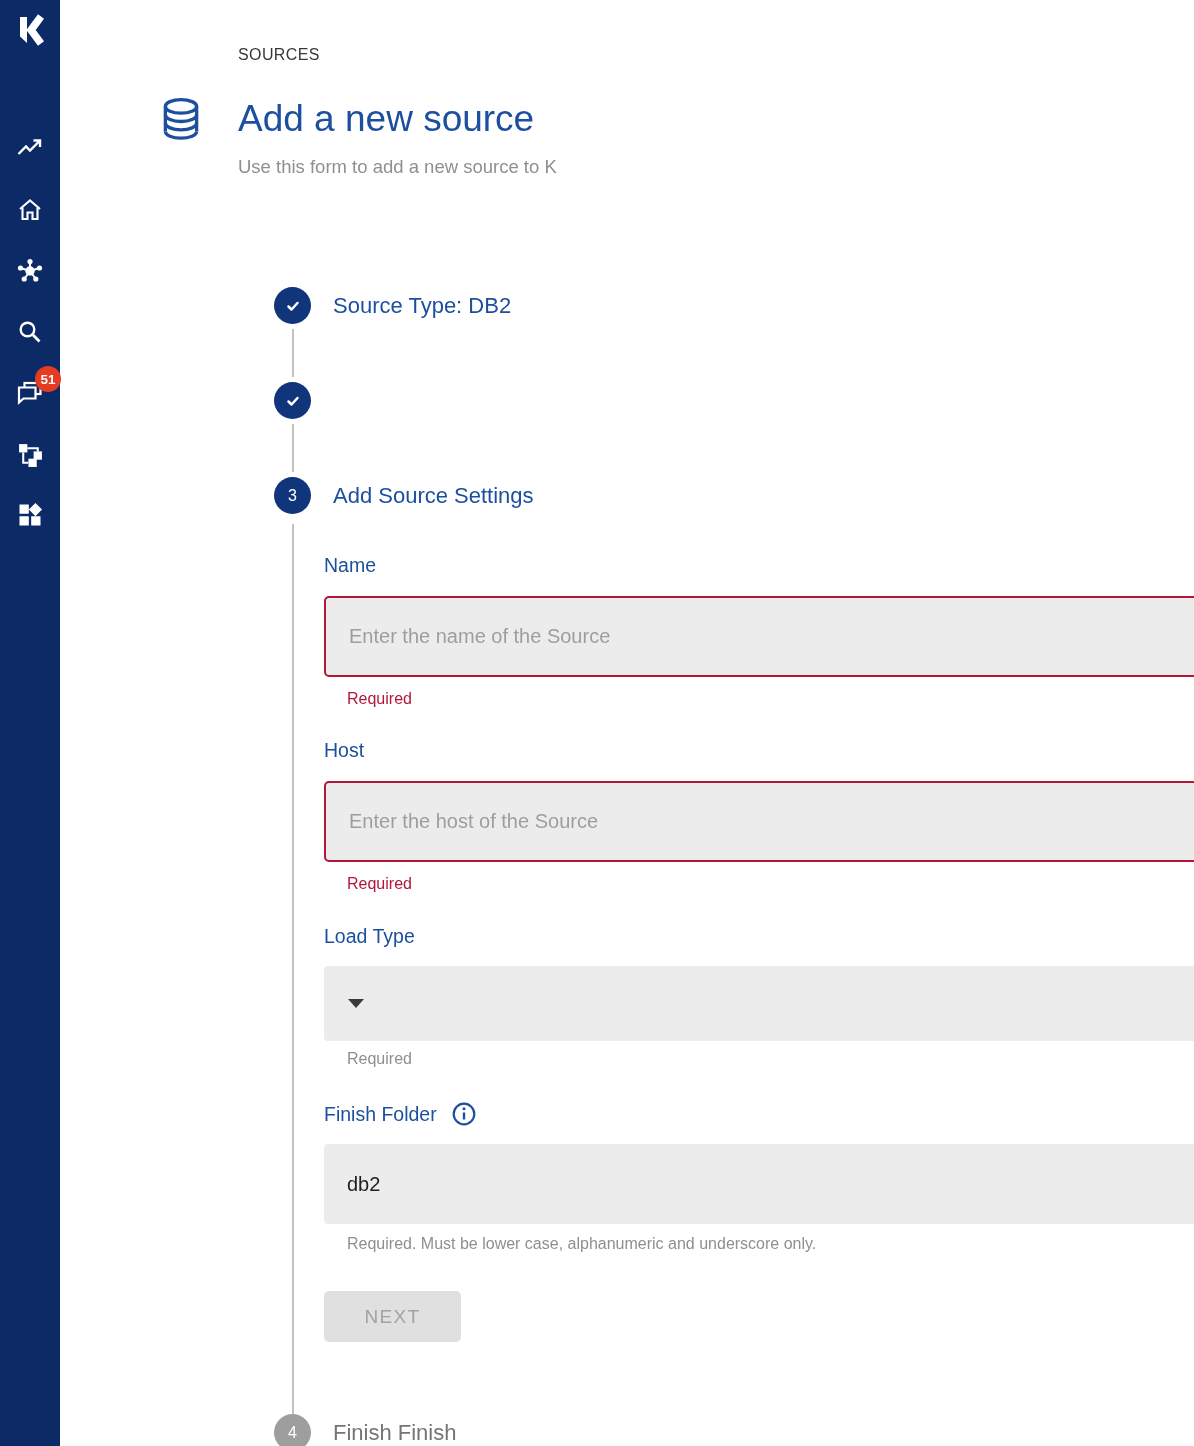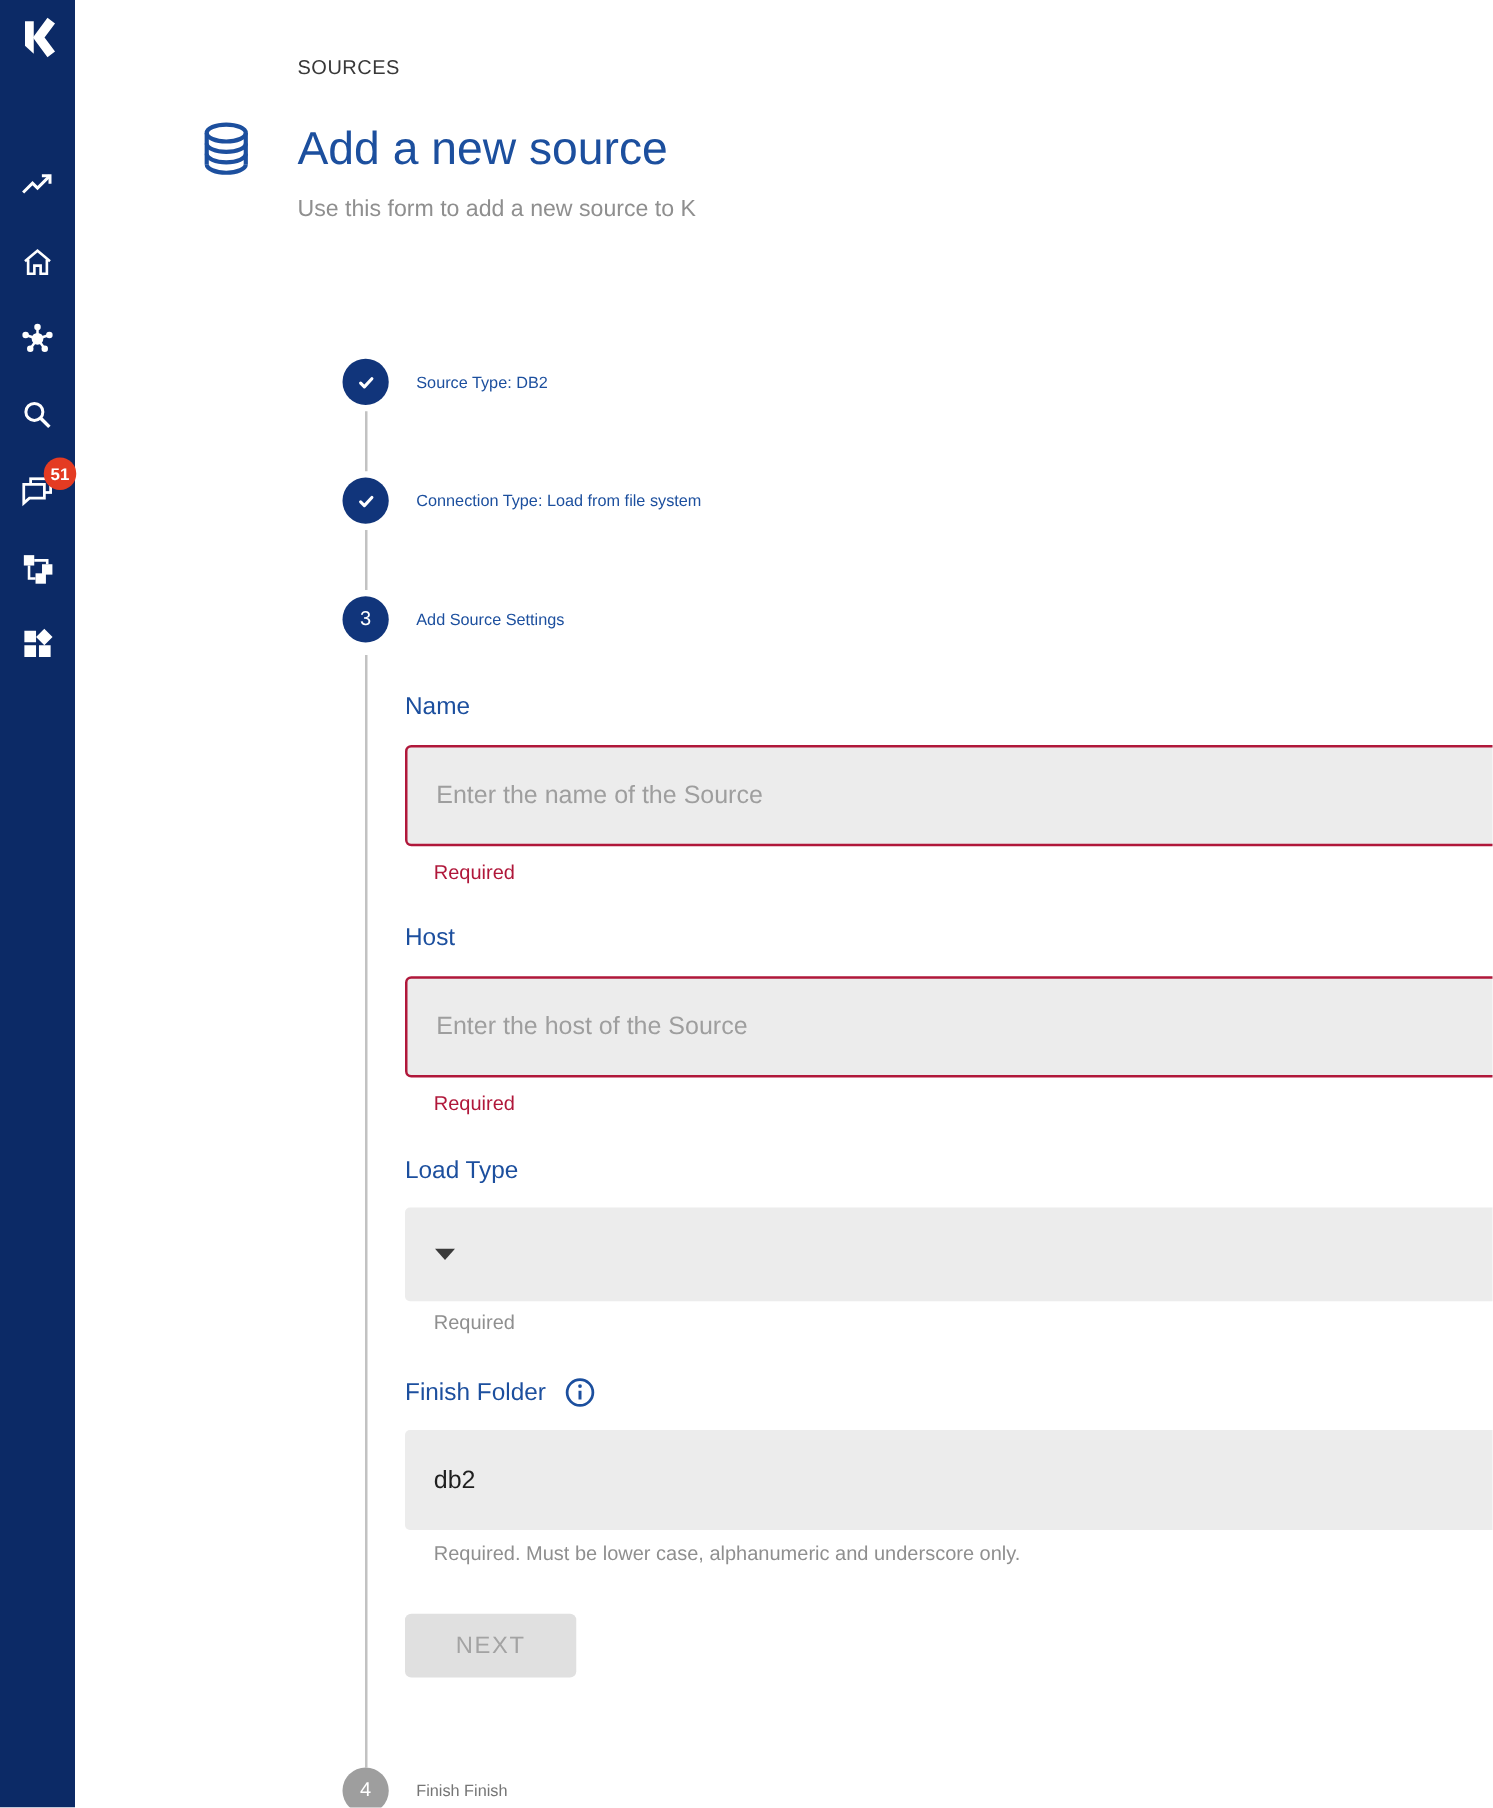--- a/index.html
+++ b/index.html
@@ -35,21 +35,21 @@
   
   .stepper { margin: 109px 0 0 214px; }
   .step-row { display: flex; align-items: center; height: 37px; cursor: pointer; }
   .step-circle {
     width: 37px; height: 37px; border-radius: 50%;
     background: #11357b; color: #fff;
     display: flex; align-items: center; justify-content: center;
     font-size: 16px; flex: none;
   }
   .step-circle.pending { background: #9e9e9e; }
-  .step-label { margin-left: 22px; font-size: 13px; color: #1c4f9e; }
+  .step-label { margin-left: 22px; font-size: 22px; color: #1c4f9e; }
   .step-label.pending { color: #757575; }
   .connector { width: 2px; height: 48px; background: #c2c2c2; margin: 5px 0 5px 18px; }
 
   .step-content {
     margin-left: 18px; margin-top: 10px;
     border-left: 2px solid #c2c2c2;
     padding: 30px 0 72px 30px;
   }
   .form { width: 902px; }
 
@@ -188,21 +188,20 @@
         <div class="step-label">Source Type: DB2</div>
       </div>
       <div class="connector"></div>
 
       <div class="step-row">
         <div class="step-circle">
           <svg width="20" height="20" viewBox="0 0 20 20" fill="none" stroke="#ffffff" stroke-width="2.5" stroke-linecap="round" stroke-linejoin="round">
             <path d="M5.5 10.5 L8.5 13.5 L14.5 7"></path>
           </svg>
         </div>
-        <div class="step-label">Connection Type: Load from file system</div>
       </div>
       <div class="connector"></div>
 
       <div class="step-row">
         <div class="step-circle">3</div>
         <div class="step-label">Add Source Settings</div>
       </div>
 
       <div class="step-content">
         <div class="form">

